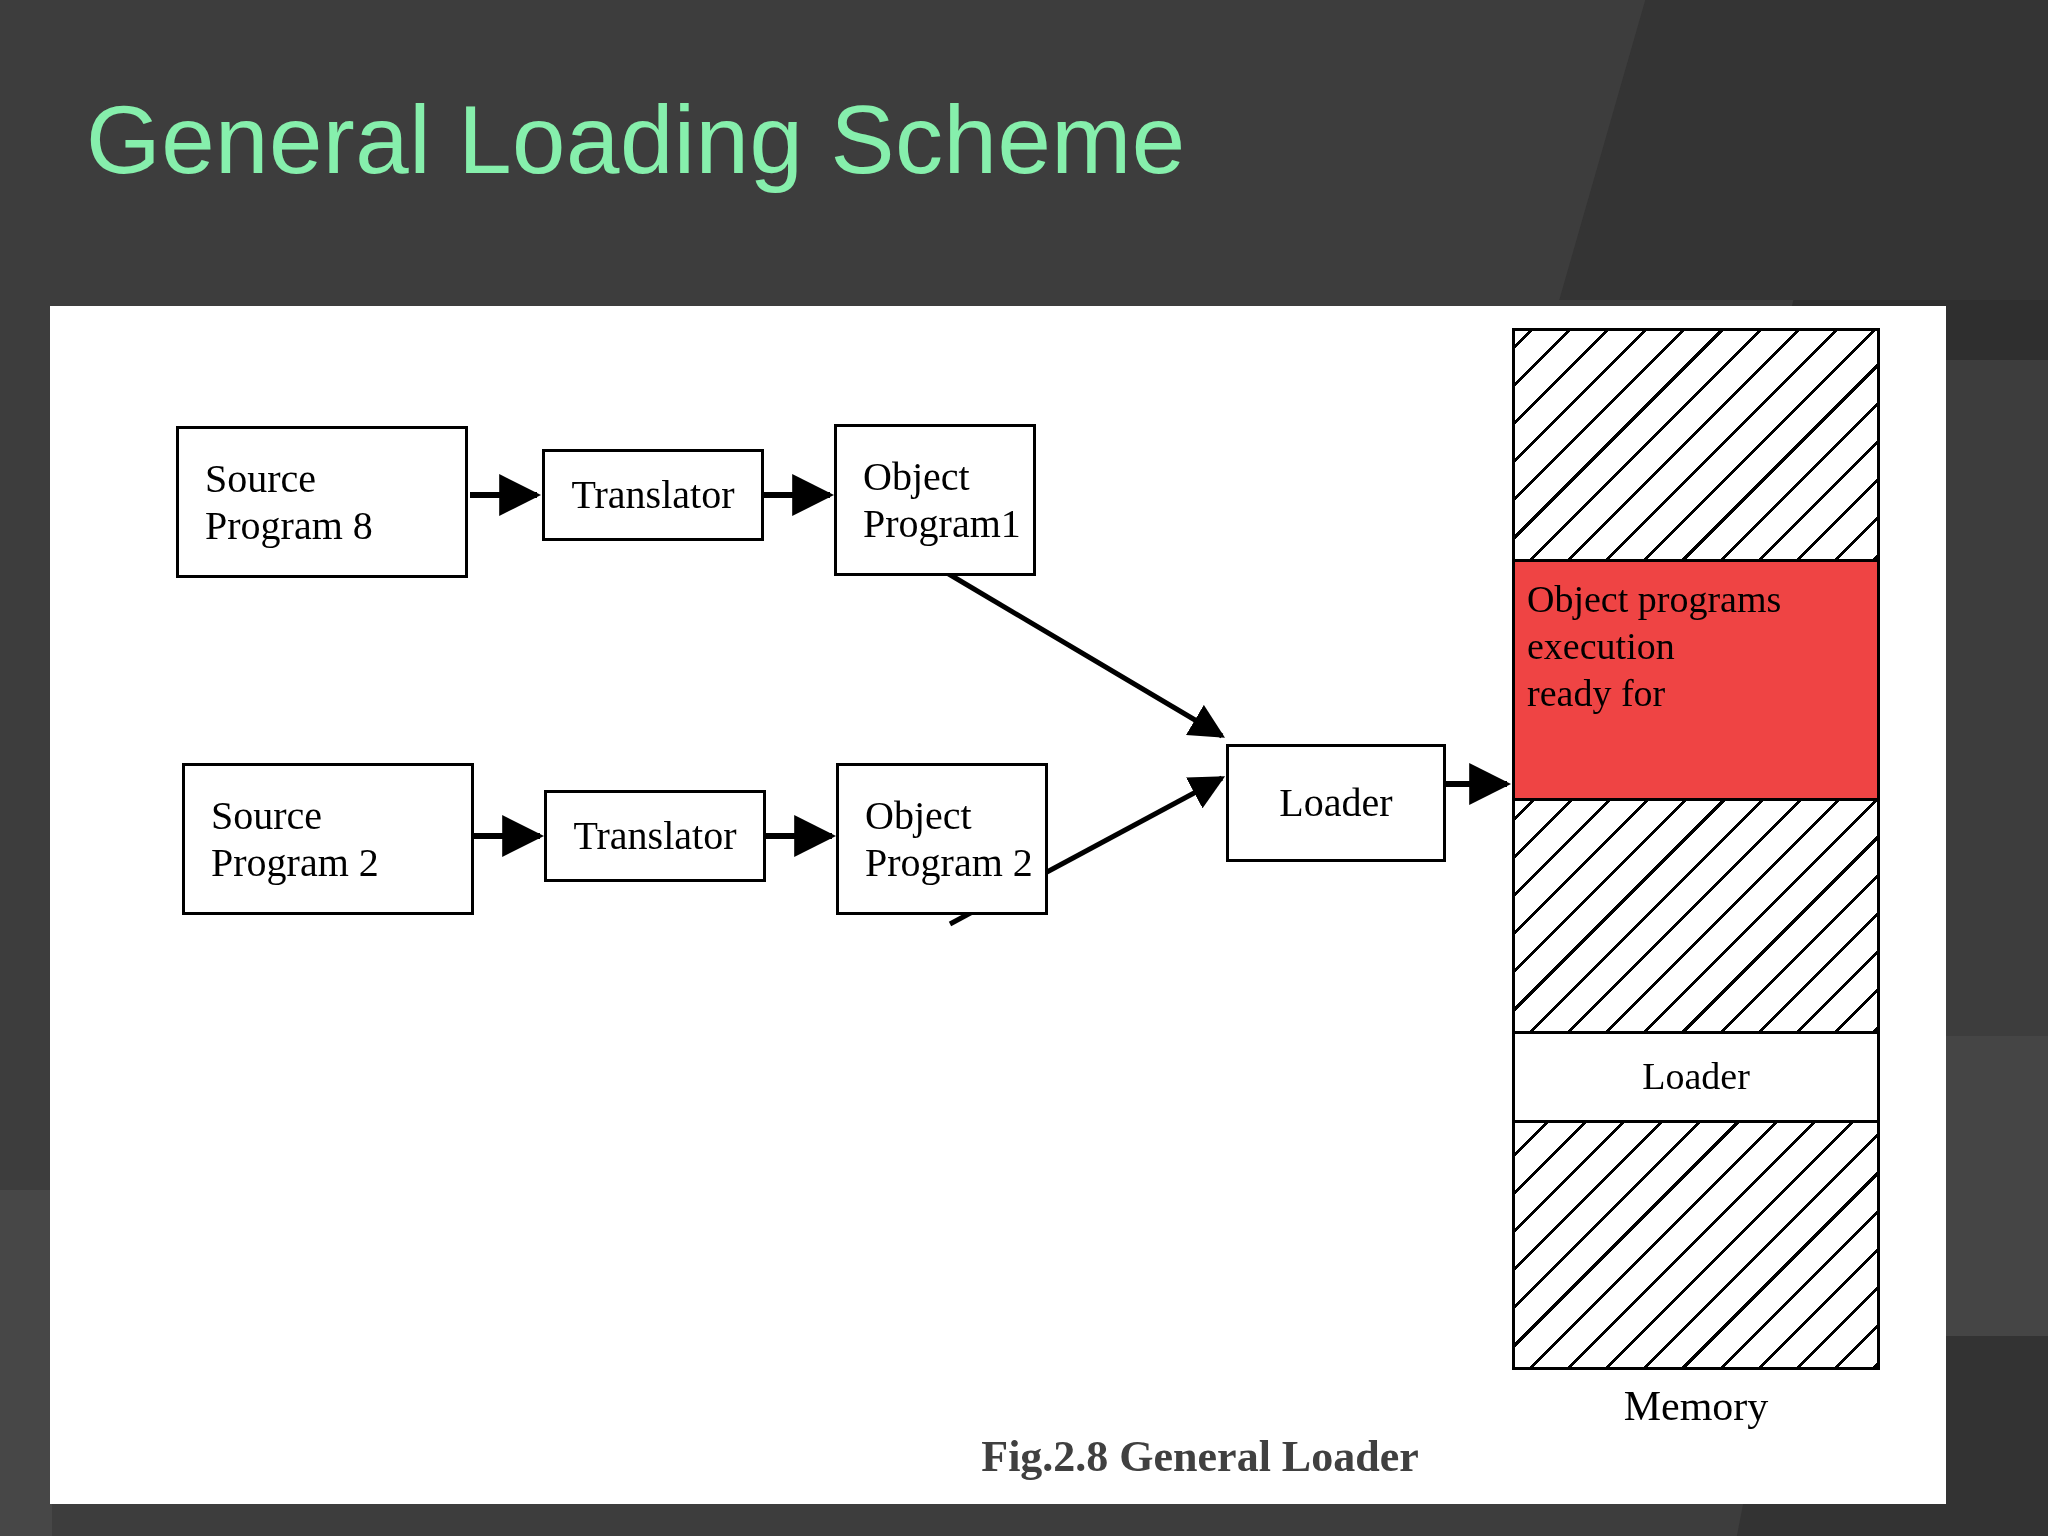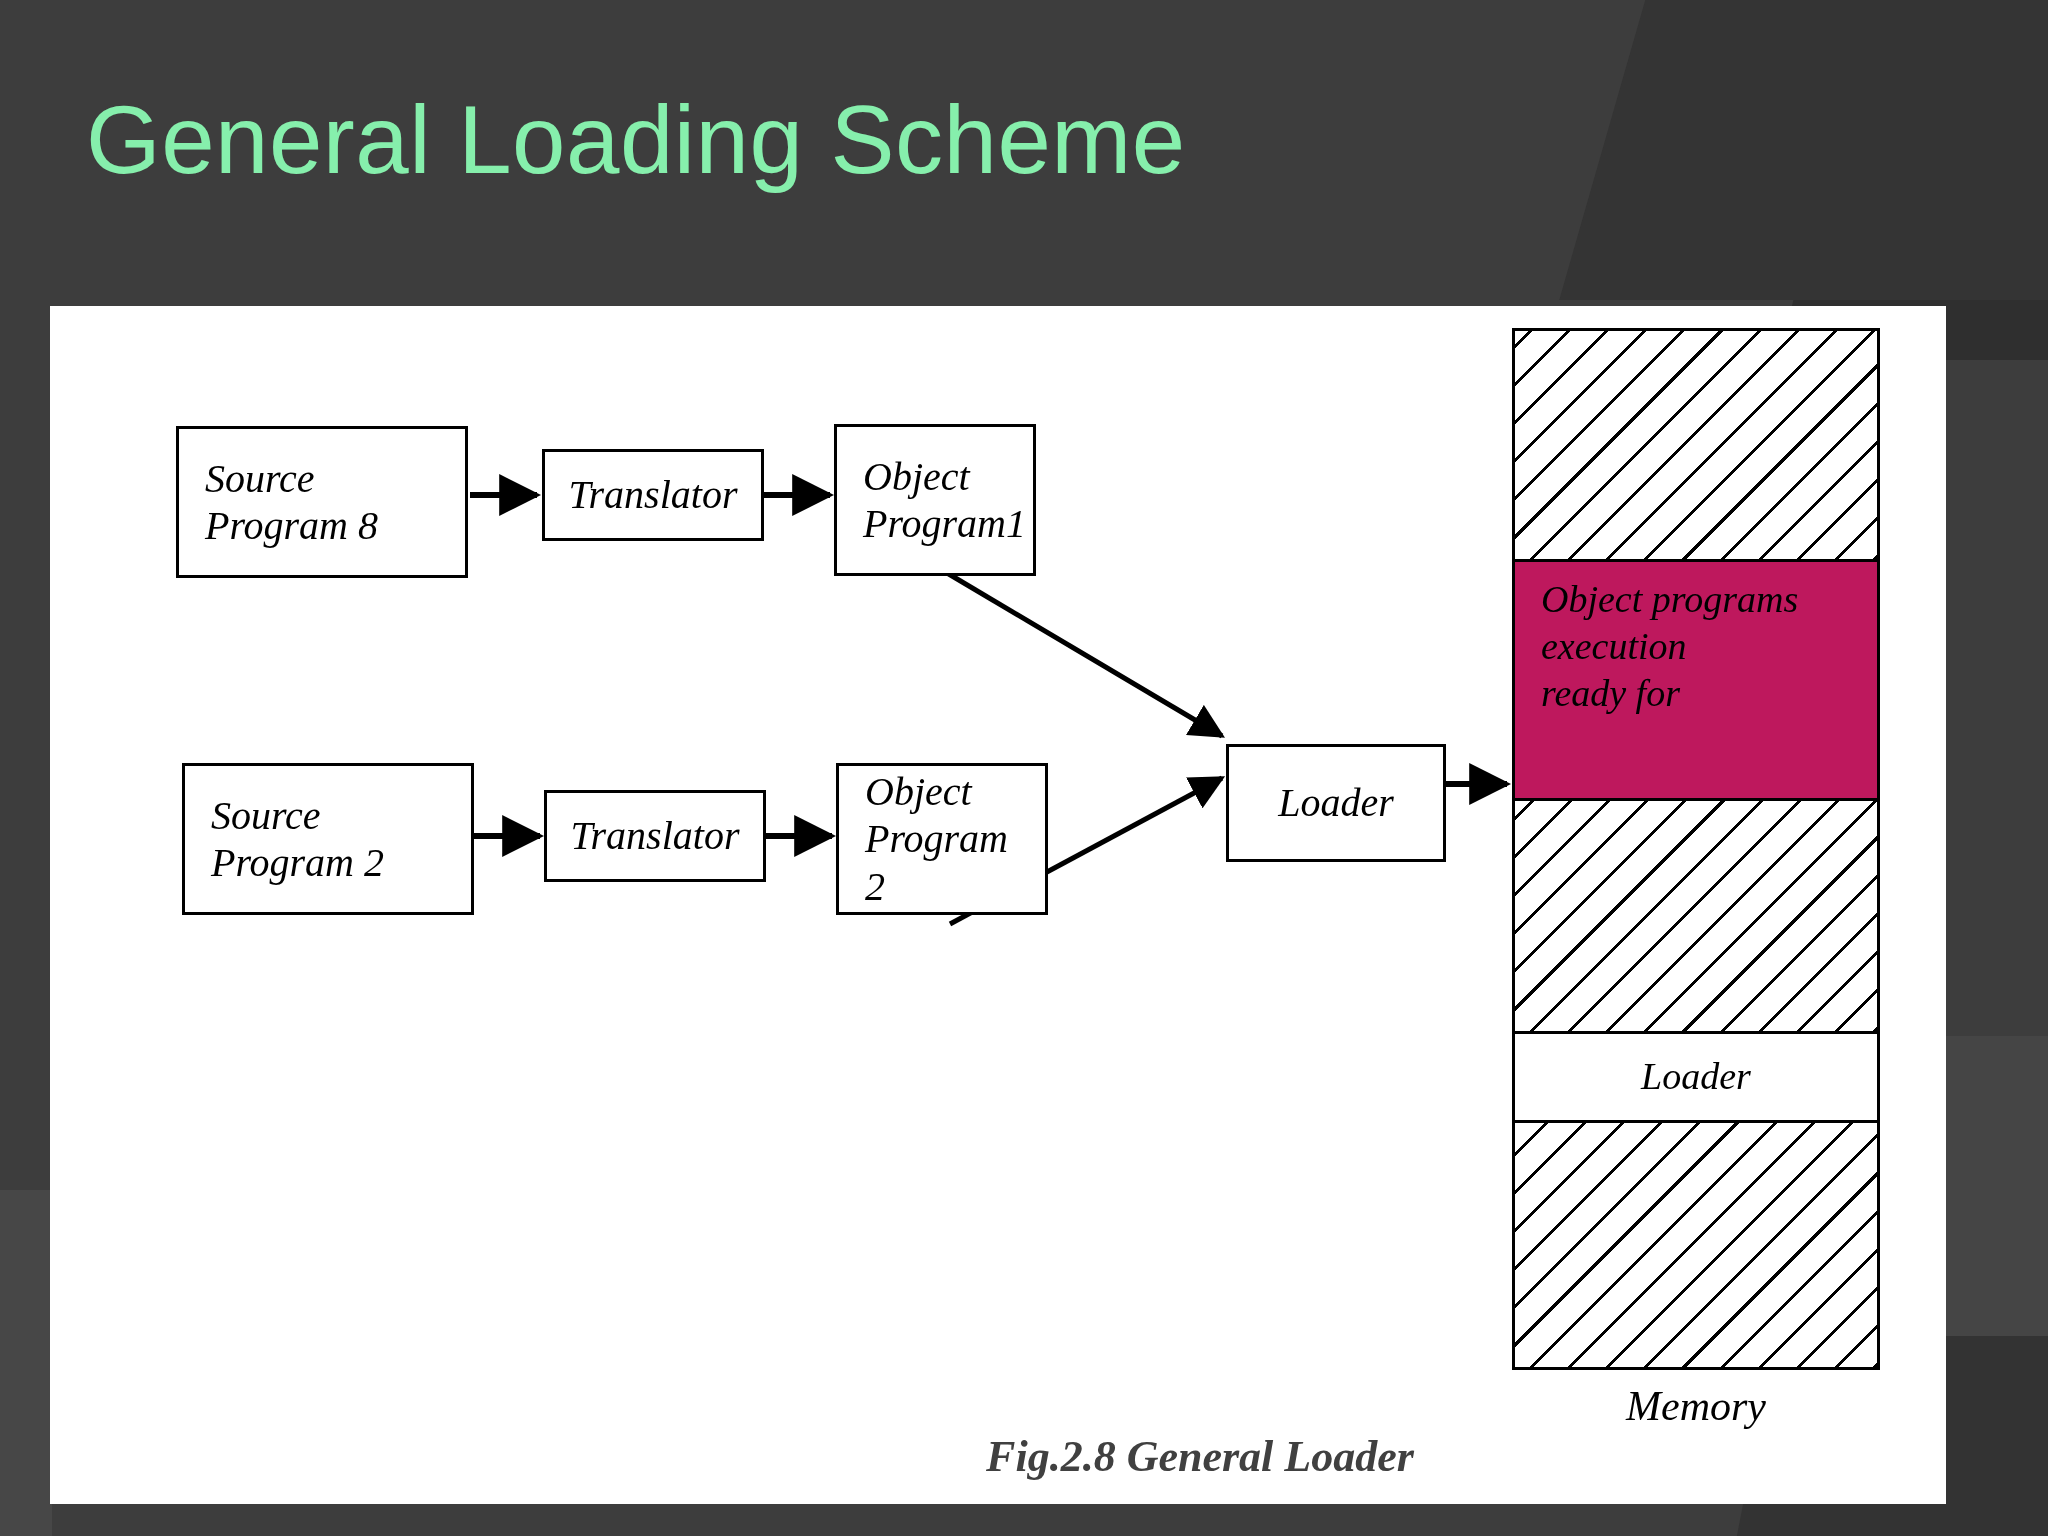--- a/index.html
+++ b/index.html
@@ -81,21 +81,20 @@
   }
 
   
   #figure-panel {
     position: absolute;
     left: 50px;
     top: 306px;
     width: 1896px;
     height: 1198px;
     background: #ffffff;
-    font-style: italic;
   }
 
   #figure-canvas {
     position: absolute;
     left: 0;
     top: 0;
     width: 1896px;
     height: 1198px;
   }
 
@@ -145,22 +144,22 @@
   .mem-seg.hatched {
     background-image: repeating-linear-gradient(
       -45deg,
       #000000 0px,
       #000000 3px,
       #ffffff 3px,
       #ffffff 27px
     );
   }
   .mem-seg.labelled {
-    background: #be185d;
-    padding: 14px 18px 0 26px;
+    background: #ef4444;
+    padding: 14px 18px 0 12px;
   }
   .mem-seg.centered {
     background: #ffffff;
     display: flex;
     align-items: center;
     justify-content: center;
   }
   .mem-divider {
     width: 100%;
     height: 3px;

